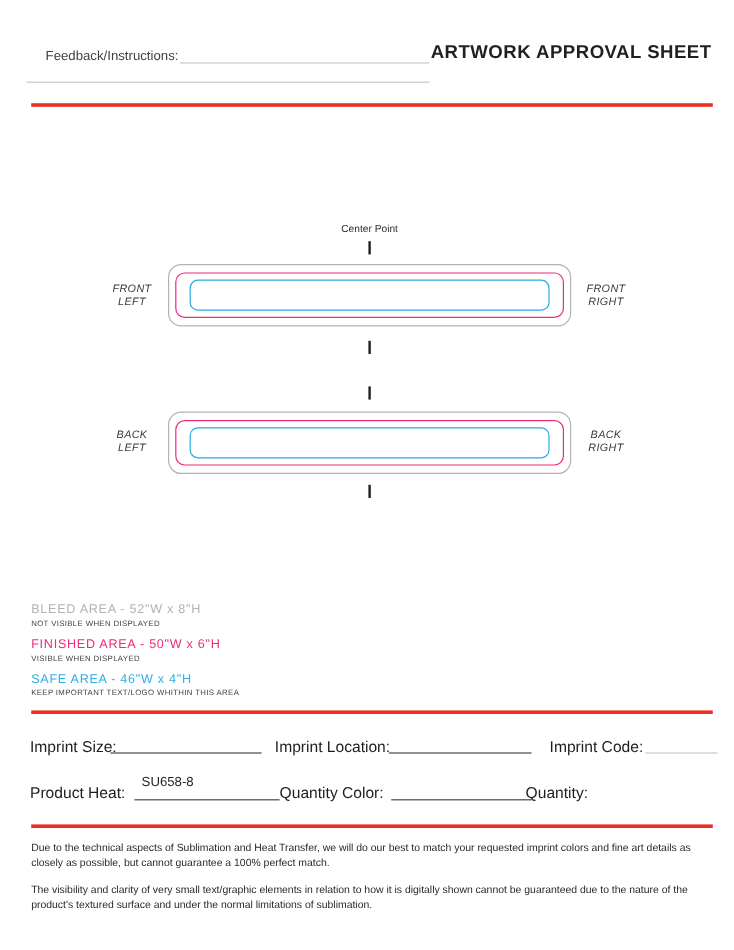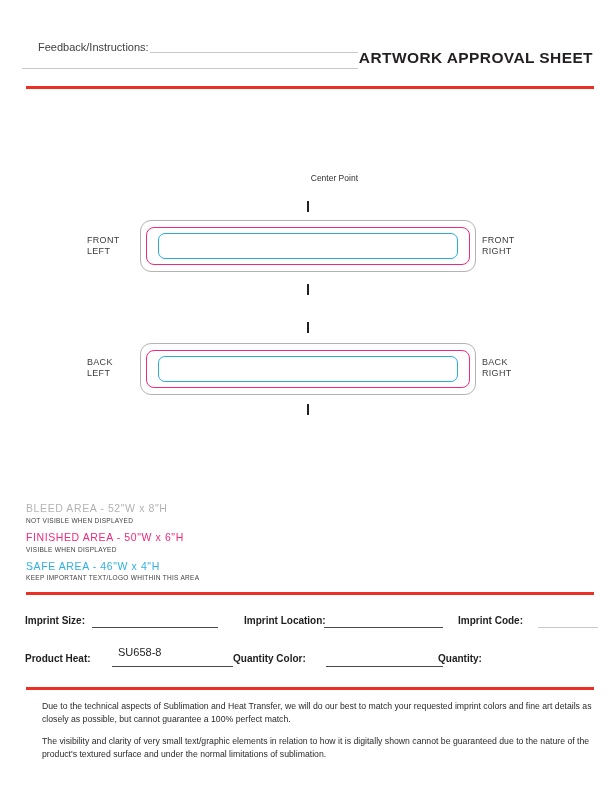--- a/index.html
+++ b/index.html
@@ -8,47 +8,47 @@
     font-family:"Liberation Sans",sans-serif;color:#231f20;
   }
   
   .cb-row{position:absolute;left:26px;top:18px;display:flex;align-items:center;font-size:11px;color:#404043;}
   .cb{width:11px;height:11px;border:1.5px solid #505156;background:#fff;margin-right:6px;flex:0 0 auto;}
   .cb-label{margin-right:12px;white-space:nowrap;}
   .feedback-label{position:absolute;left:38px;top:41px;font-size:11px;color:#404043;}
   .fline{position:absolute;height:1px;background:#c9c9c9;}
   .fline1{left:150px;top:52px;width:208px;}
   .fline2{left:22px;top:68px;width:336px;}
-  .doc-title{position:absolute;right:19px;top:49px;font-size:15.5px;font-weight:bold;letter-spacing:.4px;color:#231f20;white-space:nowrap;}
+  .doc-title{position:absolute;right:19px;top:35px;font-size:15.5px;font-weight:bold;letter-spacing:.4px;color:#231f20;white-space:nowrap;}
   .redline{position:absolute;height:3px;background:#ed3024;left:26px;width:568px;}
   .redline1{top:86px;}
   .redline2{top:592px;}
   .redline3{top:687px;}
   
-  .centerpoint{position:absolute;left:258px;top:173px;width:100px;text-align:right;font-size:8.5px;color:#2e2e30;}
+  .centerpoint{position:absolute;left:258px;top:185px;width:100px;text-align:center;font-size:8.5px;color:#2e2e30;}
   .tick{position:absolute;left:307px;width:1.5px;height:11px;background:#231f20;}
   .rect{position:absolute;border-radius:10px;background:transparent;}
   .rect.gray{border:1.5px solid #b3b3b3;left:140px;width:334px;height:50px;border-radius:11px;}
   .rect.magenta{border:1.5px solid #ee2a7b;left:146px;width:322px;height:36px;border-radius:8px;}
   .rect.cyan{border:1.5px solid #29abe2;left:158px;width:298px;height:24px;border-radius:7px;}
-  .side-label{position:absolute;width:46px;text-align:left;font-size:9px;line-height:11px;color:#3b3b3d;letter-spacing:.3px;}
+  .side-label{position:absolute;width:46px;text-align:center;font-size:9px;line-height:11px;color:#3b3b3d;letter-spacing:.3px;font-style:italic;}
   
   .legend-title{position:absolute;left:26px;font-size:10.5px;letter-spacing:.6px;white-space:nowrap;}
   .legend-sub{position:absolute;left:26px;font-size:6.5px;letter-spacing:.3px;color:#414143;white-space:nowrap;}
   .lg-bleed{color:#b3b3b3;}
   .lg-finished{color:#ee2a7b;}
   .lg-safe{color:#2fb0e5;}
   
-  .form-label{position:absolute;font-size:10px;font-weight:bold;color:#1e1e20;white-space:nowrap;}
+  .form-label{position:absolute;font-size:13px;font-weight:normal;color:#1e1e20;white-space:nowrap;}
   .uline{position:absolute;height:1px;background:#4a4a4c;}
   .uline.light{background:#c9c9c9;}
   .pcode-value{position:absolute;left:118px;top:646px;font-size:11px;color:#1e1e20;}
   
   .disclaimers{position:absolute;left:26px;top:700px;width:566px;font-size:8.7px;line-height:1.5;color:#2a2a2c;}
-  .disclaimers p{margin:0 0 9px 16px;}
+  .disclaimers p{margin:0 0 9px 0;}
 </style>
 </head>
 <body>
 
 <div class="page">
 
   <div class="feedback-label">Feedback/Instructions:</div>
   <div class="fline fline1"></div>
   <div class="fline fline2"></div>
   <div class="doc-title">ARTWORK APPROVAL SHEET</div>
@@ -88,21 +88,21 @@
   <div class="legend-sub" style="top:517px">NOT VISIBLE WHEN DISPLAYED</div>
   <div class="legend-title lg-finished" style="top:531px">FINISHED AREA - 50"W x 6"H</div>
   <div class="legend-sub" style="top:546px">VISIBLE WHEN DISPLAYED</div>
   <div class="legend-title lg-safe" style="top:560px">SAFE AREA - 46"W x 4"H</div>
   <div class="legend-sub" style="top:574px">KEEP IMPORTANT TEXT/LOGO WHITHIN THIS AREA</div>
 
   <div class="redline redline2"></div>
 
   <div class="form-label" style="left:25px;top:615px">Imprint Size:</div>
   <div class="uline" style="left:92px;top:627px;width:126px"></div>
-  <div class="form-label" style="left:244px;top:615px">Imprint Location:</div>
+  <div class="form-label" style="left:229px;top:615px">Imprint Location:</div>
   <div class="uline" style="left:324px;top:627px;width:119px"></div>
   <div class="form-label" style="left:458px;top:615px">Imprint Code:</div>
   <div class="uline light" style="left:538px;top:627px;width:60px"></div>
 
   <div class="form-label" style="left:25px;top:653px">Product Heat:</div>
   <div class="pcode-value">SU658-8</div>
   <div class="uline" style="left:112px;top:666px;width:121px"></div>
   <div class="form-label" style="left:233px;top:653px">Quantity Color:</div>
   <div class="uline" style="left:326px;top:666px;width:117px"></div>
   <div class="form-label" style="left:438px;top:653px">Quantity:</div>

